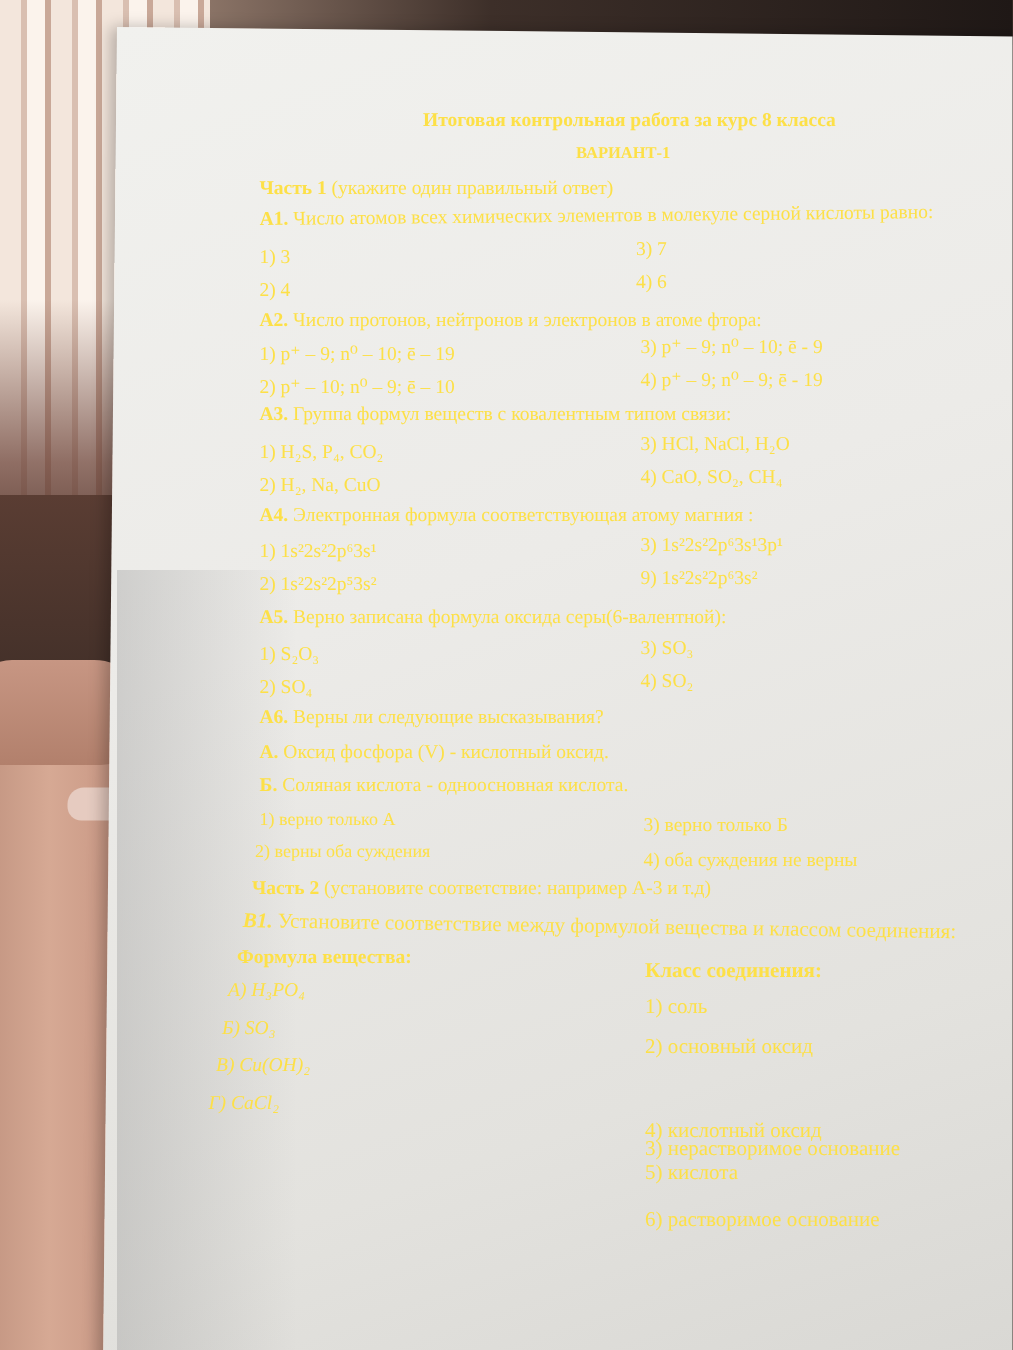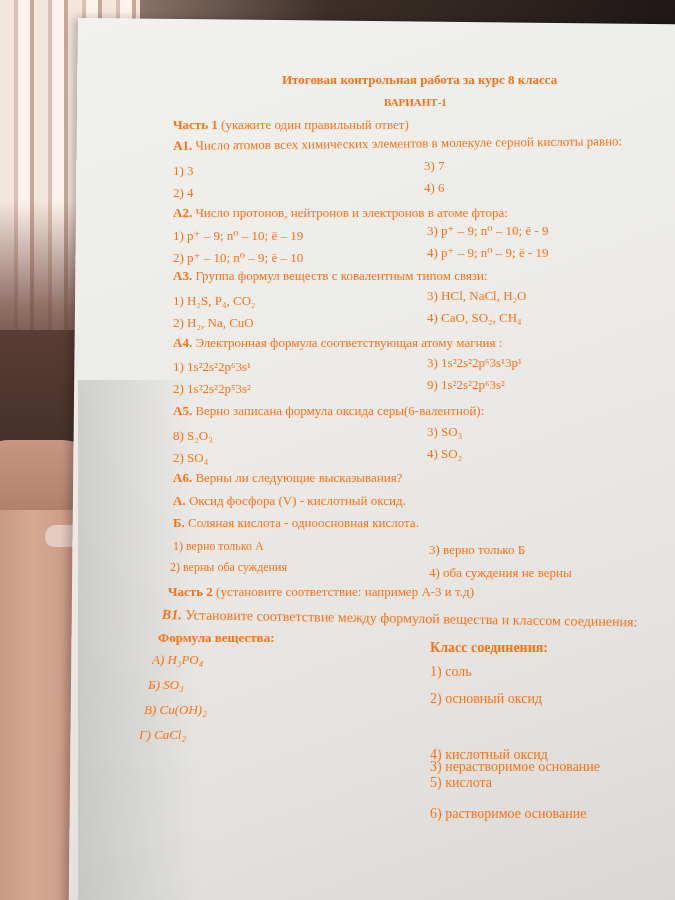--- a/index.html
+++ b/index.html
@@ -46,21 +46,21 @@
     background: linear-gradient(160deg, #f1f1ee 0%, #ecebe8 40%, #e3e2de 75%, #d8d7d3 100%);
     transform: rotate(0.6deg); transform-origin: 0 0;
     box-shadow: -4px 0 10px rgba(0,0,0,0.25);
   }
   .paper-shade {
     position: absolute; left: 78px; top: 380px; width: 120px; height: 520px;
     background: linear-gradient(90deg, rgba(150,150,150,0.35), rgba(150,150,150,0));
   }
   .sheet {
     position: absolute; left: 0; top: 0; width: 659px; height: 900px;
-    color: #f97316;
+    color: #fde047;
   }
   .t { position: absolute; white-space: nowrap; font-size: 13px; }
   .b { font-weight: bold; }
   .i { font-style: italic; }
 </style>
 </head>
 <body>
 
 <div class="bg-blinds"></div>
 <div class="bg-blinds-shadow"></div>
@@ -115,21 +115,21 @@
   </div>
   <div class="t" style="left:173px;top:359px;">1) 1s²2s²2p⁶3s¹</div>
   <div class="t" style="left:427px;top:355px;">3) 1s²2s²2p⁶3s¹3p¹</div>
   <div class="t" style="left:173px;top:381px;">2) 1s²2s²2p⁵3s²</div>
   <div class="t" style="left:427px;top:377px;">9) 1s²2s²2p⁶3s²</div>
 
   <div class="t" style="left:173px;top:403px;">
     <span class="b">A5.</span>
     <span>Верно записана формула оксида серы(6-валентной):</span>
   </div>
-  <div class="t" style="left:173px;top:428px;">8) S₂O₃</div>
+  <div class="t" style="left:173px;top:428px;">1) S₂O₃</div>
   <div class="t" style="left:427px;top:424px;">3) SO₃</div>
   <div class="t" style="left:173px;top:450px;">2) SO₄</div>
   <div class="t" style="left:427px;top:446px;">4) SO₂</div>
 
   <div class="t" style="left:173px;top:470px;">
     <span class="b">A6.</span>
     <span>Верны ли следующие высказывания?</span>
   </div>
   <div class="t" style="left:173px;top:515px;">
     <span class="b">Б.</span>

